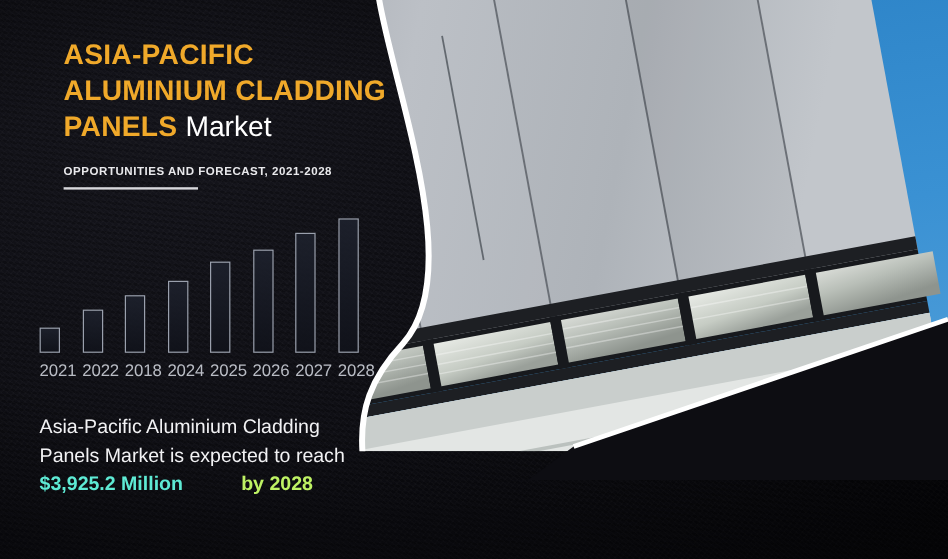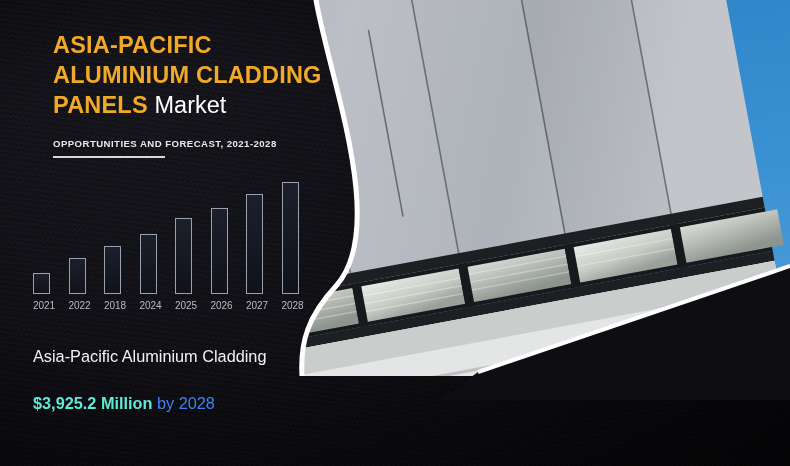--- a/index.html
+++ b/index.html
@@ -113,41 +113,41 @@
     position: absolute;
     left: 0; right: 0;
     top: 124px;
     display: flex;
     justify-content: flex-start;
     gap: 18.5px;
   }
   .bar-label {
     width: 17px;
     text-align: left;
-    font-size: 10px;
+    font-size: 14px;
     color: #b9bcc4;
     letter-spacing: -.1px;
   }
 
   
   .statement {
     position: absolute;
     left: 33px;
     top: 345px;
     width: 312px;
     font-size: 16.3px;
     line-height: 1.45;
     color: #f2f2f4;
     font-weight: 400;
   }
   .statement .amount {
     color: #5eead4;
     font-weight: 700;
   }
-  .statement .bold-white { font-weight: 400; color: #3b82f6; }
+  .statement .bold-white { font-weight: 700; color: #bef264; padding-left: 44px; }
 
   
   .cagr {
     position: absolute;
     right: 22px;
     bottom: 44px;
     text-align: right;
   }
   .cagr-line1 {
     font-size: 16.5px;
@@ -330,18 +330,18 @@
       <div class="bar-label">2024</div>
       <div class="bar-label">2025</div>
       <div class="bar-label">2026</div>
       <div class="bar-label">2027</div>
       <div class="bar-label">2028</div>
     </div>
   </div>
 
   <div class="statement">
     <span>Asia-Pacific Aluminium Cladding</span><br>
-    <br>
+    <span>Panels Market is expected to reach</span><br>
     <span class="amount">$3,925.2 Million</span><span class="bold-white"> by 2028</span>
   </div>
 
 
 </div>
 
 </body></html>

